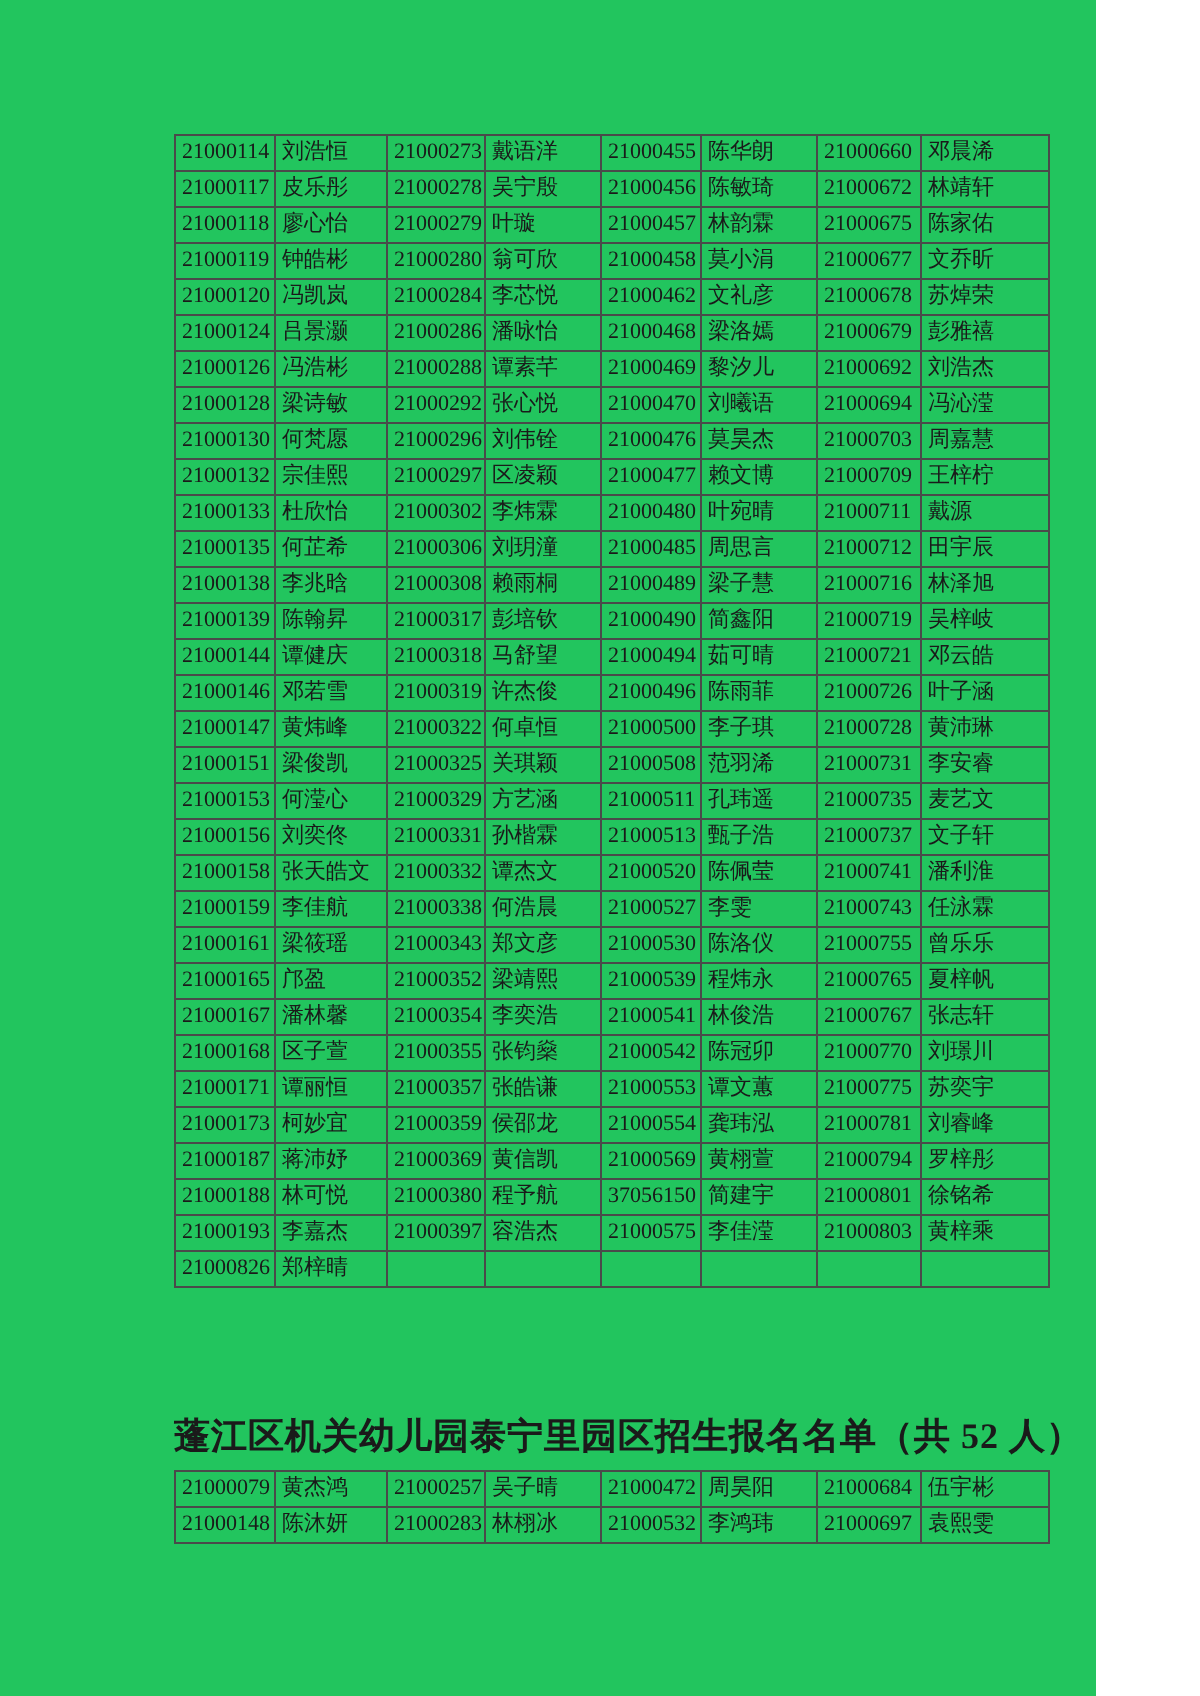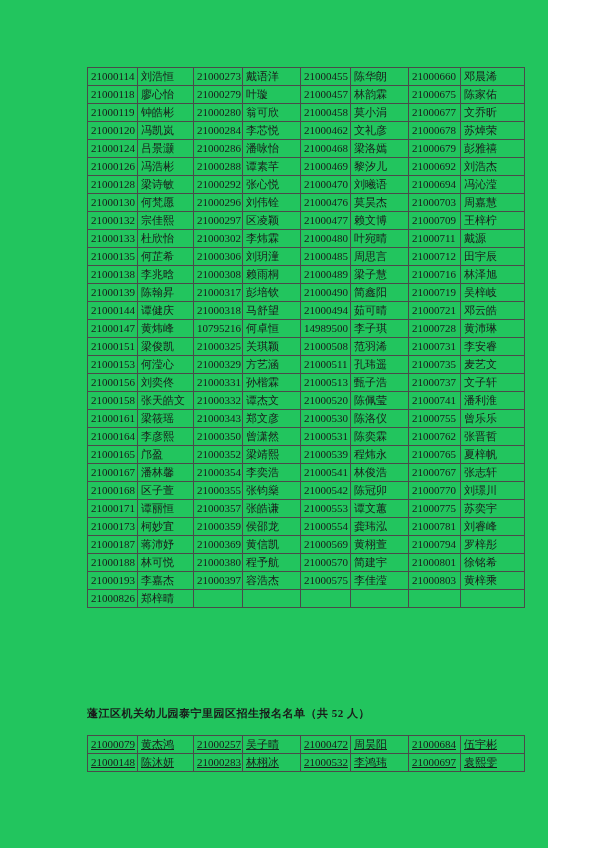--- a/index.html
+++ b/index.html
@@ -17,21 +17,21 @@
     color: #1a1a1a;
   }
   table.roster {
     position: absolute;
     left: 87px;
     border-collapse: collapse;
     table-layout: fixed;
     width: 437px;
   }
   #table1 { top: 67px; }
-  #table2 { top: 735px; text-decoration: underline; }
+  #table2 { top: 735px; }
   table.roster td {
     border: 1px solid #4a4a4a;
     height: 17px;
     padding: 0 0 0 3px;
     font-size: 11px;
     line-height: 15px;
     white-space: nowrap;
     overflow: hidden;
     vertical-align: middle;
   }
@@ -41,21 +41,21 @@
   table.roster col.c-id2   { width: 49px; }
   table.roster col.c-name2 { width: 58px; }
   table.roster col.c-id3   { width: 50px; }
   table.roster col.c-name3 { width: 58px; }
   table.roster col.c-id4   { width: 52px; }
   table.roster col.c-name4 { width: 64px; }
   .section-title {
     position: absolute;
     left: 87px;
     top: 706px;
-    font-size: 11px;
+    font-size: 18px;
     font-weight: bold;
     letter-spacing: 0.5px;
     white-space: nowrap;
   }
 </style>
 </head>
 <body>
 
 <div class="page">
 
@@ -75,20 +75,30 @@
           <td>21000114</td>
           <td>刘浩恒</td>
           <td>21000273</td>
           <td>戴语洋</td>
           <td>21000455</td>
           <td>陈华朗</td>
           <td>21000660</td>
           <td>邓晨浠</td>
         </tr>
         <tr>
+          <td>21000117</td>
+          <td>皮乐彤</td>
+          <td>21000278</td>
+          <td>吴宁殷</td>
+          <td>21000456</td>
+          <td>陈敏琦</td>
+          <td>21000672</td>
+          <td>林靖轩</td>
+        </tr>
+        <tr>
           <td>21000118</td>
           <td>廖心怡</td>
           <td>21000279</td>
           <td>叶璇</td>
           <td>21000457</td>
           <td>林韵霖</td>
           <td>21000675</td>
           <td>陈家佑</td>
         </tr>
         <tr>
@@ -205,25 +215,35 @@
           <td>21000144</td>
           <td>谭健庆</td>
           <td>21000318</td>
           <td>马舒望</td>
           <td>21000494</td>
           <td>茹可晴</td>
           <td>21000721</td>
           <td>邓云皓</td>
         </tr>
         <tr>
+          <td>21000146</td>
+          <td>邓若雪</td>
+          <td>21000319</td>
+          <td>许杰俊</td>
+          <td>21000496</td>
+          <td>陈雨菲</td>
+          <td>21000726</td>
+          <td>叶子涵</td>
+        </tr>
+        <tr>
           <td>21000147</td>
           <td>黄炜峰</td>
-          <td>10795216</td>
+          <td>21000322</td>
           <td>何卓恒</td>
-          <td>14989500</td>
+          <td>21000500</td>
           <td>李子琪</td>
           <td>21000728</td>
           <td>黄沛琳</td>
         </tr>
         <tr>
           <td>21000151</td>
           <td>梁俊凯</td>
           <td>21000325</td>
           <td>关琪颖</td>
           <td>21000508</td>
@@ -255,40 +275,40 @@
           <td>21000158</td>
           <td>张天皓文</td>
           <td>21000332</td>
           <td>谭杰文</td>
           <td>21000520</td>
           <td>陈佩莹</td>
           <td>21000741</td>
           <td>潘利淮</td>
         </tr>
         <tr>
+          <td>21000159</td>
+          <td>李佳航</td>
+          <td>21000338</td>
+          <td>何浩晨</td>
+          <td>21000527</td>
+          <td>李雯</td>
+          <td>21000743</td>
+          <td>任泳霖</td>
+        </tr>
+        <tr>
           <td>21000161</td>
           <td>梁筱瑶</td>
           <td>21000343</td>
           <td>郑文彦</td>
           <td>21000530</td>
           <td>陈洛仪</td>
           <td>21000755</td>
           <td>曾乐乐</td>
         </tr>
         <tr>
-          <td>21000164</td>
-          <td>李彦熙</td>
-          <td>21000350</td>
-          <td>曾潇然</td>
-          <td>21000531</td>
-          <td>陈奕霖</td>
-          <td>21000762</td>
-          <td>张晋哲</td>
-        </tr>
-        <tr>
           <td>21000165</td>
           <td>邝盈</td>
           <td>21000352</td>
           <td>梁靖熙</td>
           <td>21000539</td>
           <td>程炜永</td>
           <td>21000765</td>
           <td>夏梓帆</td>
         </tr>
         <tr>
@@ -339,21 +359,21 @@
           <td>21000569</td>
           <td>黄栩萱</td>
           <td>21000794</td>
           <td>罗梓彤</td>
         </tr>
         <tr>
           <td>21000188</td>
           <td>林可悦</td>
           <td>21000380</td>
           <td>程予航</td>
-          <td>21000570</td>
+          <td>37056150</td>
           <td>简建宇</td>
           <td>21000801</td>
           <td>徐铭希</td>
         </tr>
         <tr>
           <td>21000193</td>
           <td>李嘉杰</td>
           <td>21000397</td>
           <td>容浩杰</td>
           <td>21000575</td>

